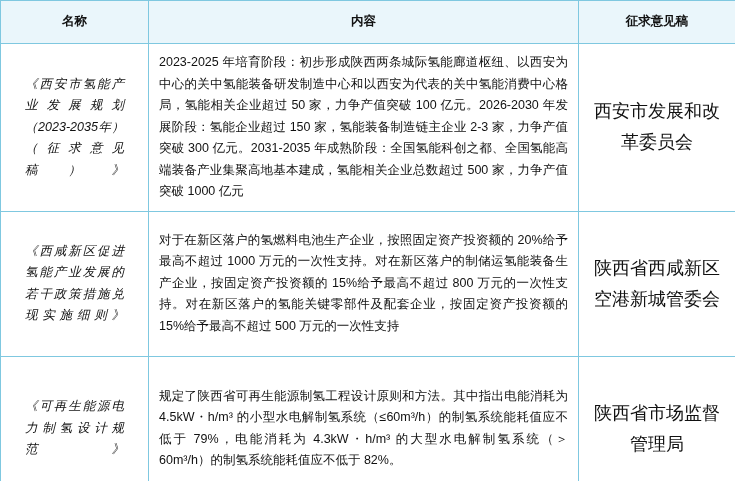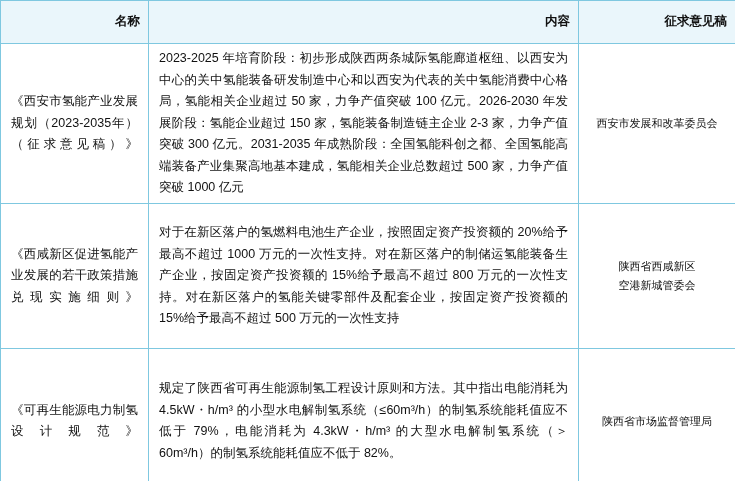--- a/index.html
+++ b/index.html
@@ -26,43 +26,44 @@
 
   .doc-table th, .doc-table td {
     border: 1px solid #7fc8e0;
     vertical-align: middle;
     padding: 6px 8px;
     font-size: 12.5px;
     line-height: 1.72;
   }
   thead th {
     background: #eaf6fb;
-    text-align: right;
+    text-align: center;
     font-weight: bold;
     font-size: 13.5px;
     height: 30px;
     padding: 4px 8px;
     color: #111;
   }
   td.name-cell {
     text-align: justify;
     text-align-last: justify;
     font-size: 12.5px;
-    padding: 6px 10px;
+    padding: 6px 24px;
     color: #111;
+    font-style: italic;
   }
   td.content-cell {
     text-align: justify;
     text-justify: inter-ideograph;
-    padding: 0 10px;
+    padding: 8px 10px;
     color: #111;
   }
   td.org-cell {
     text-align: center;
-    font-size: 11px;
+    font-size: 18px;
     color: #111;
   }
   tbody tr.row-1 { height: 160px; }
   tbody tr.row-2 { height: 145px; }
   tbody tr.row-3 { height: 145px; }
 </style>
 </head>
 <body>
 
 <table class="doc-table">

